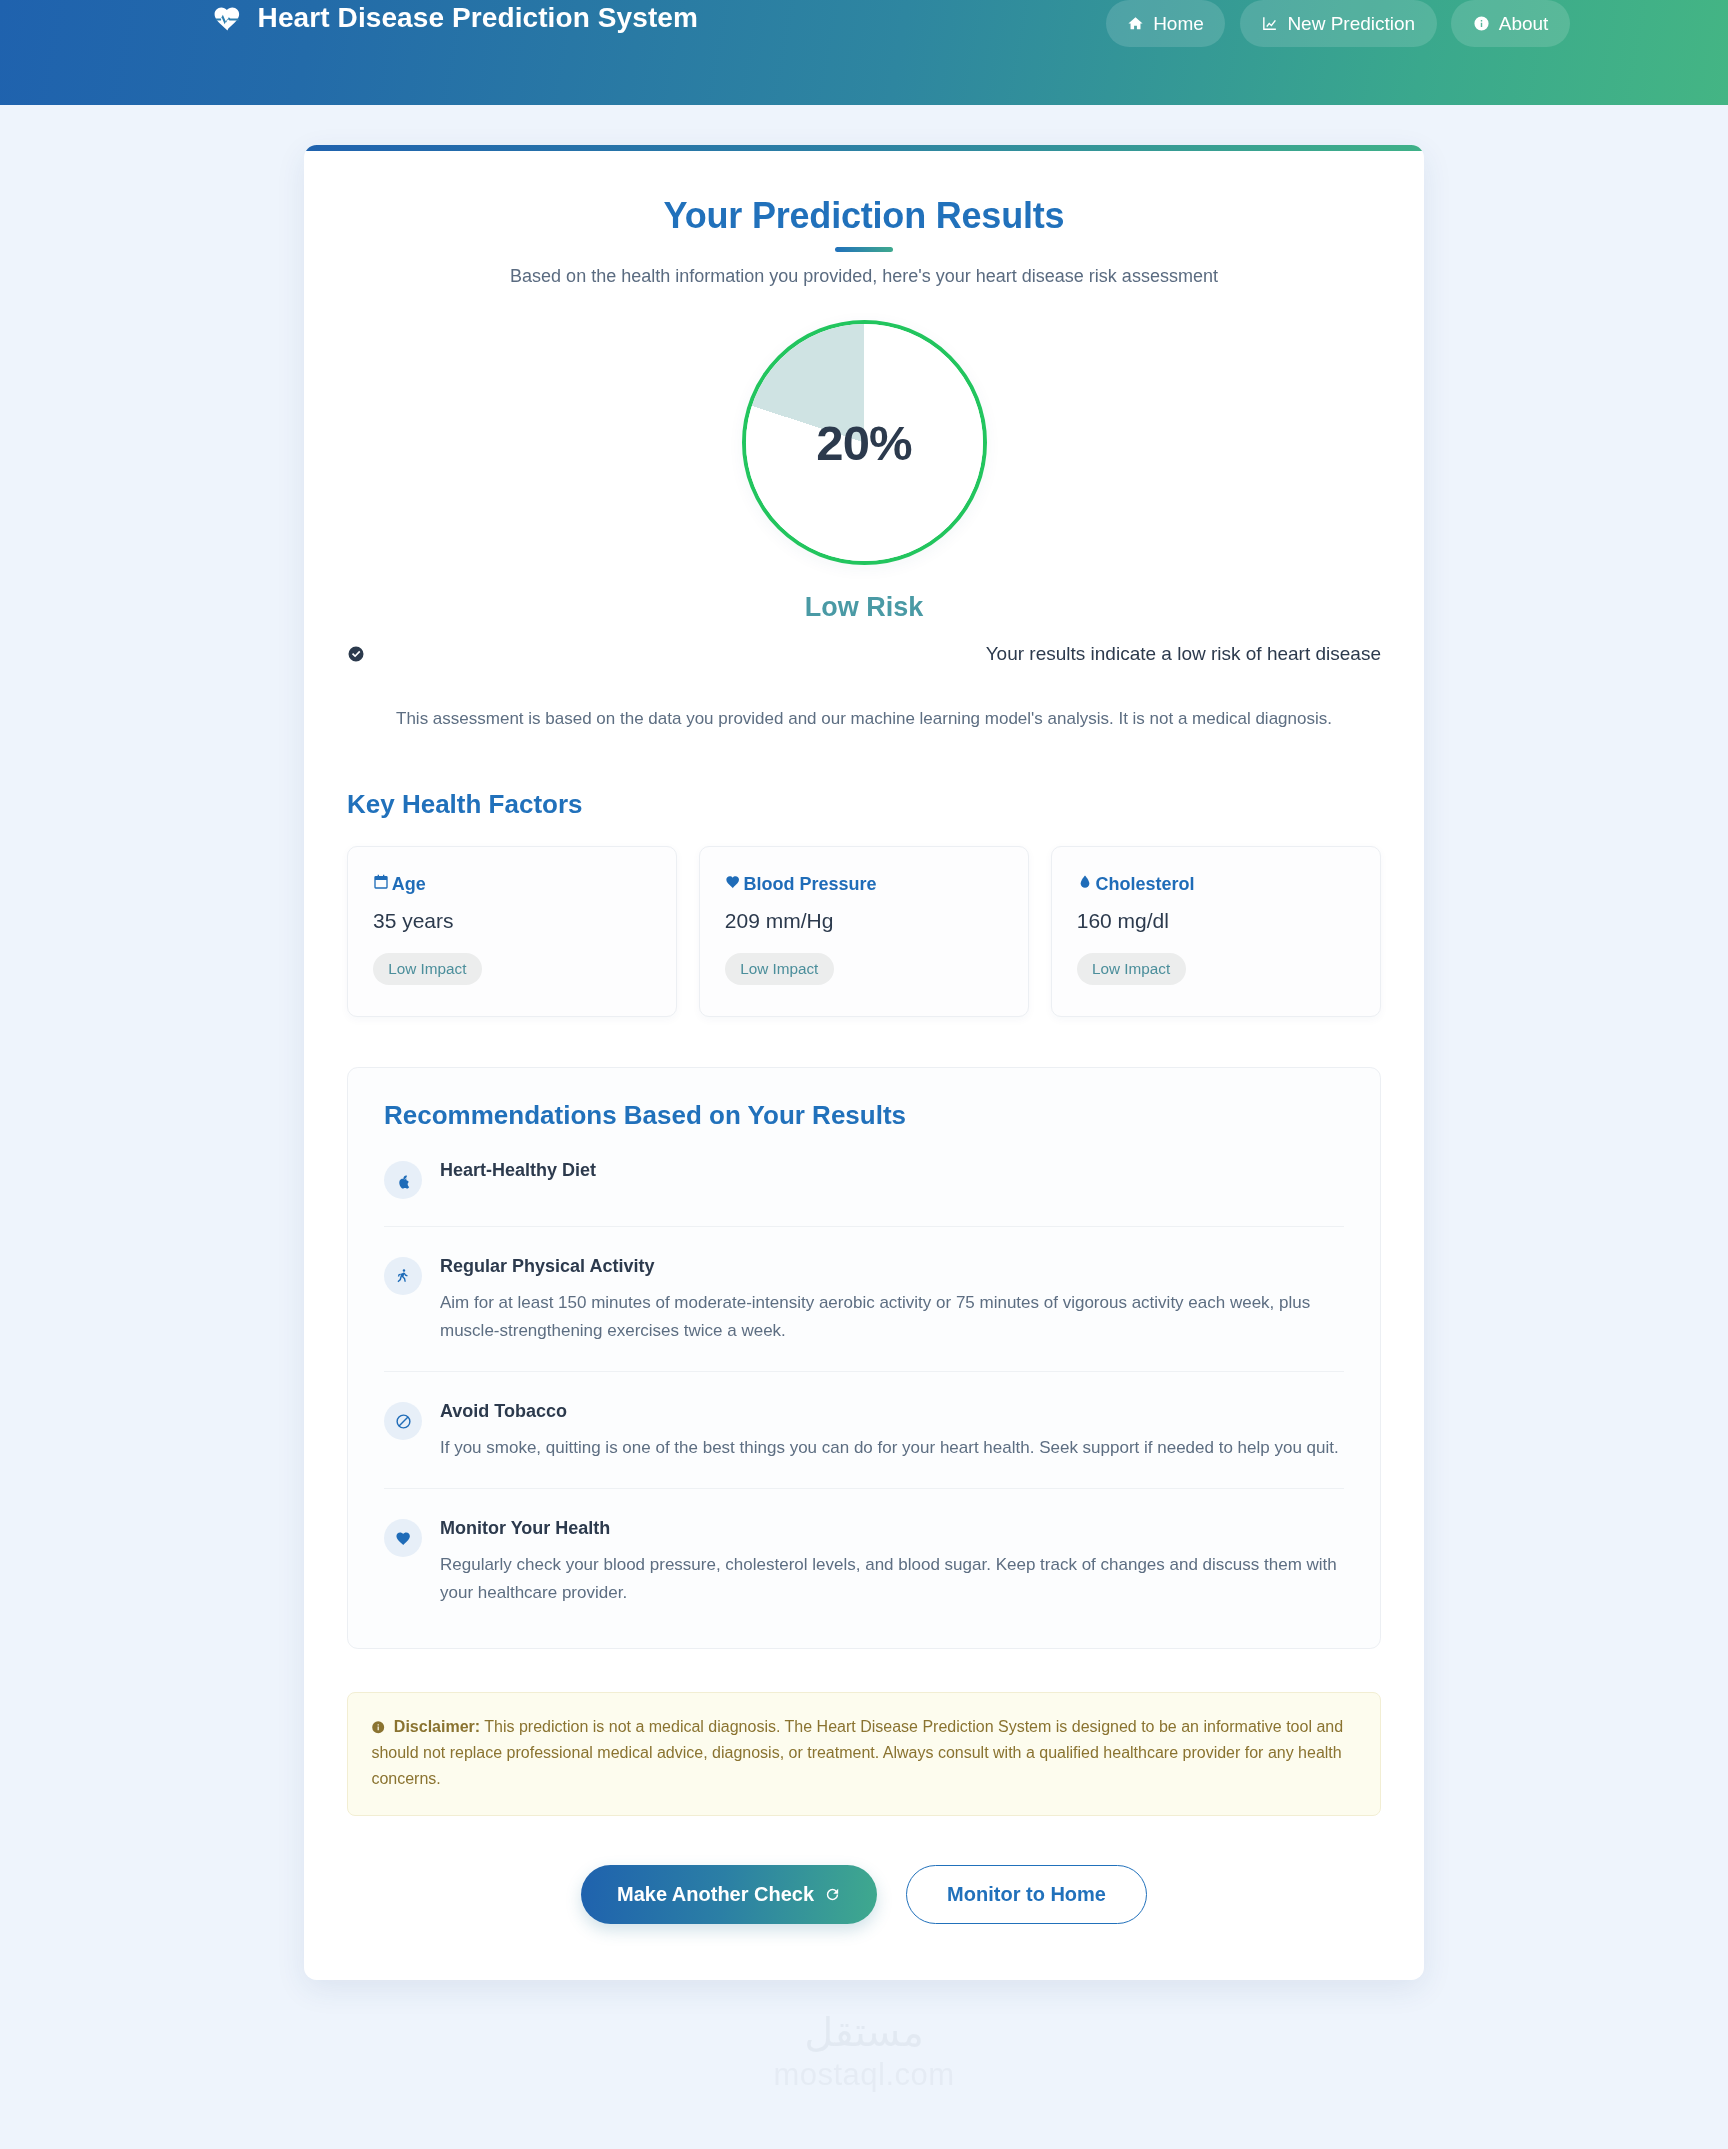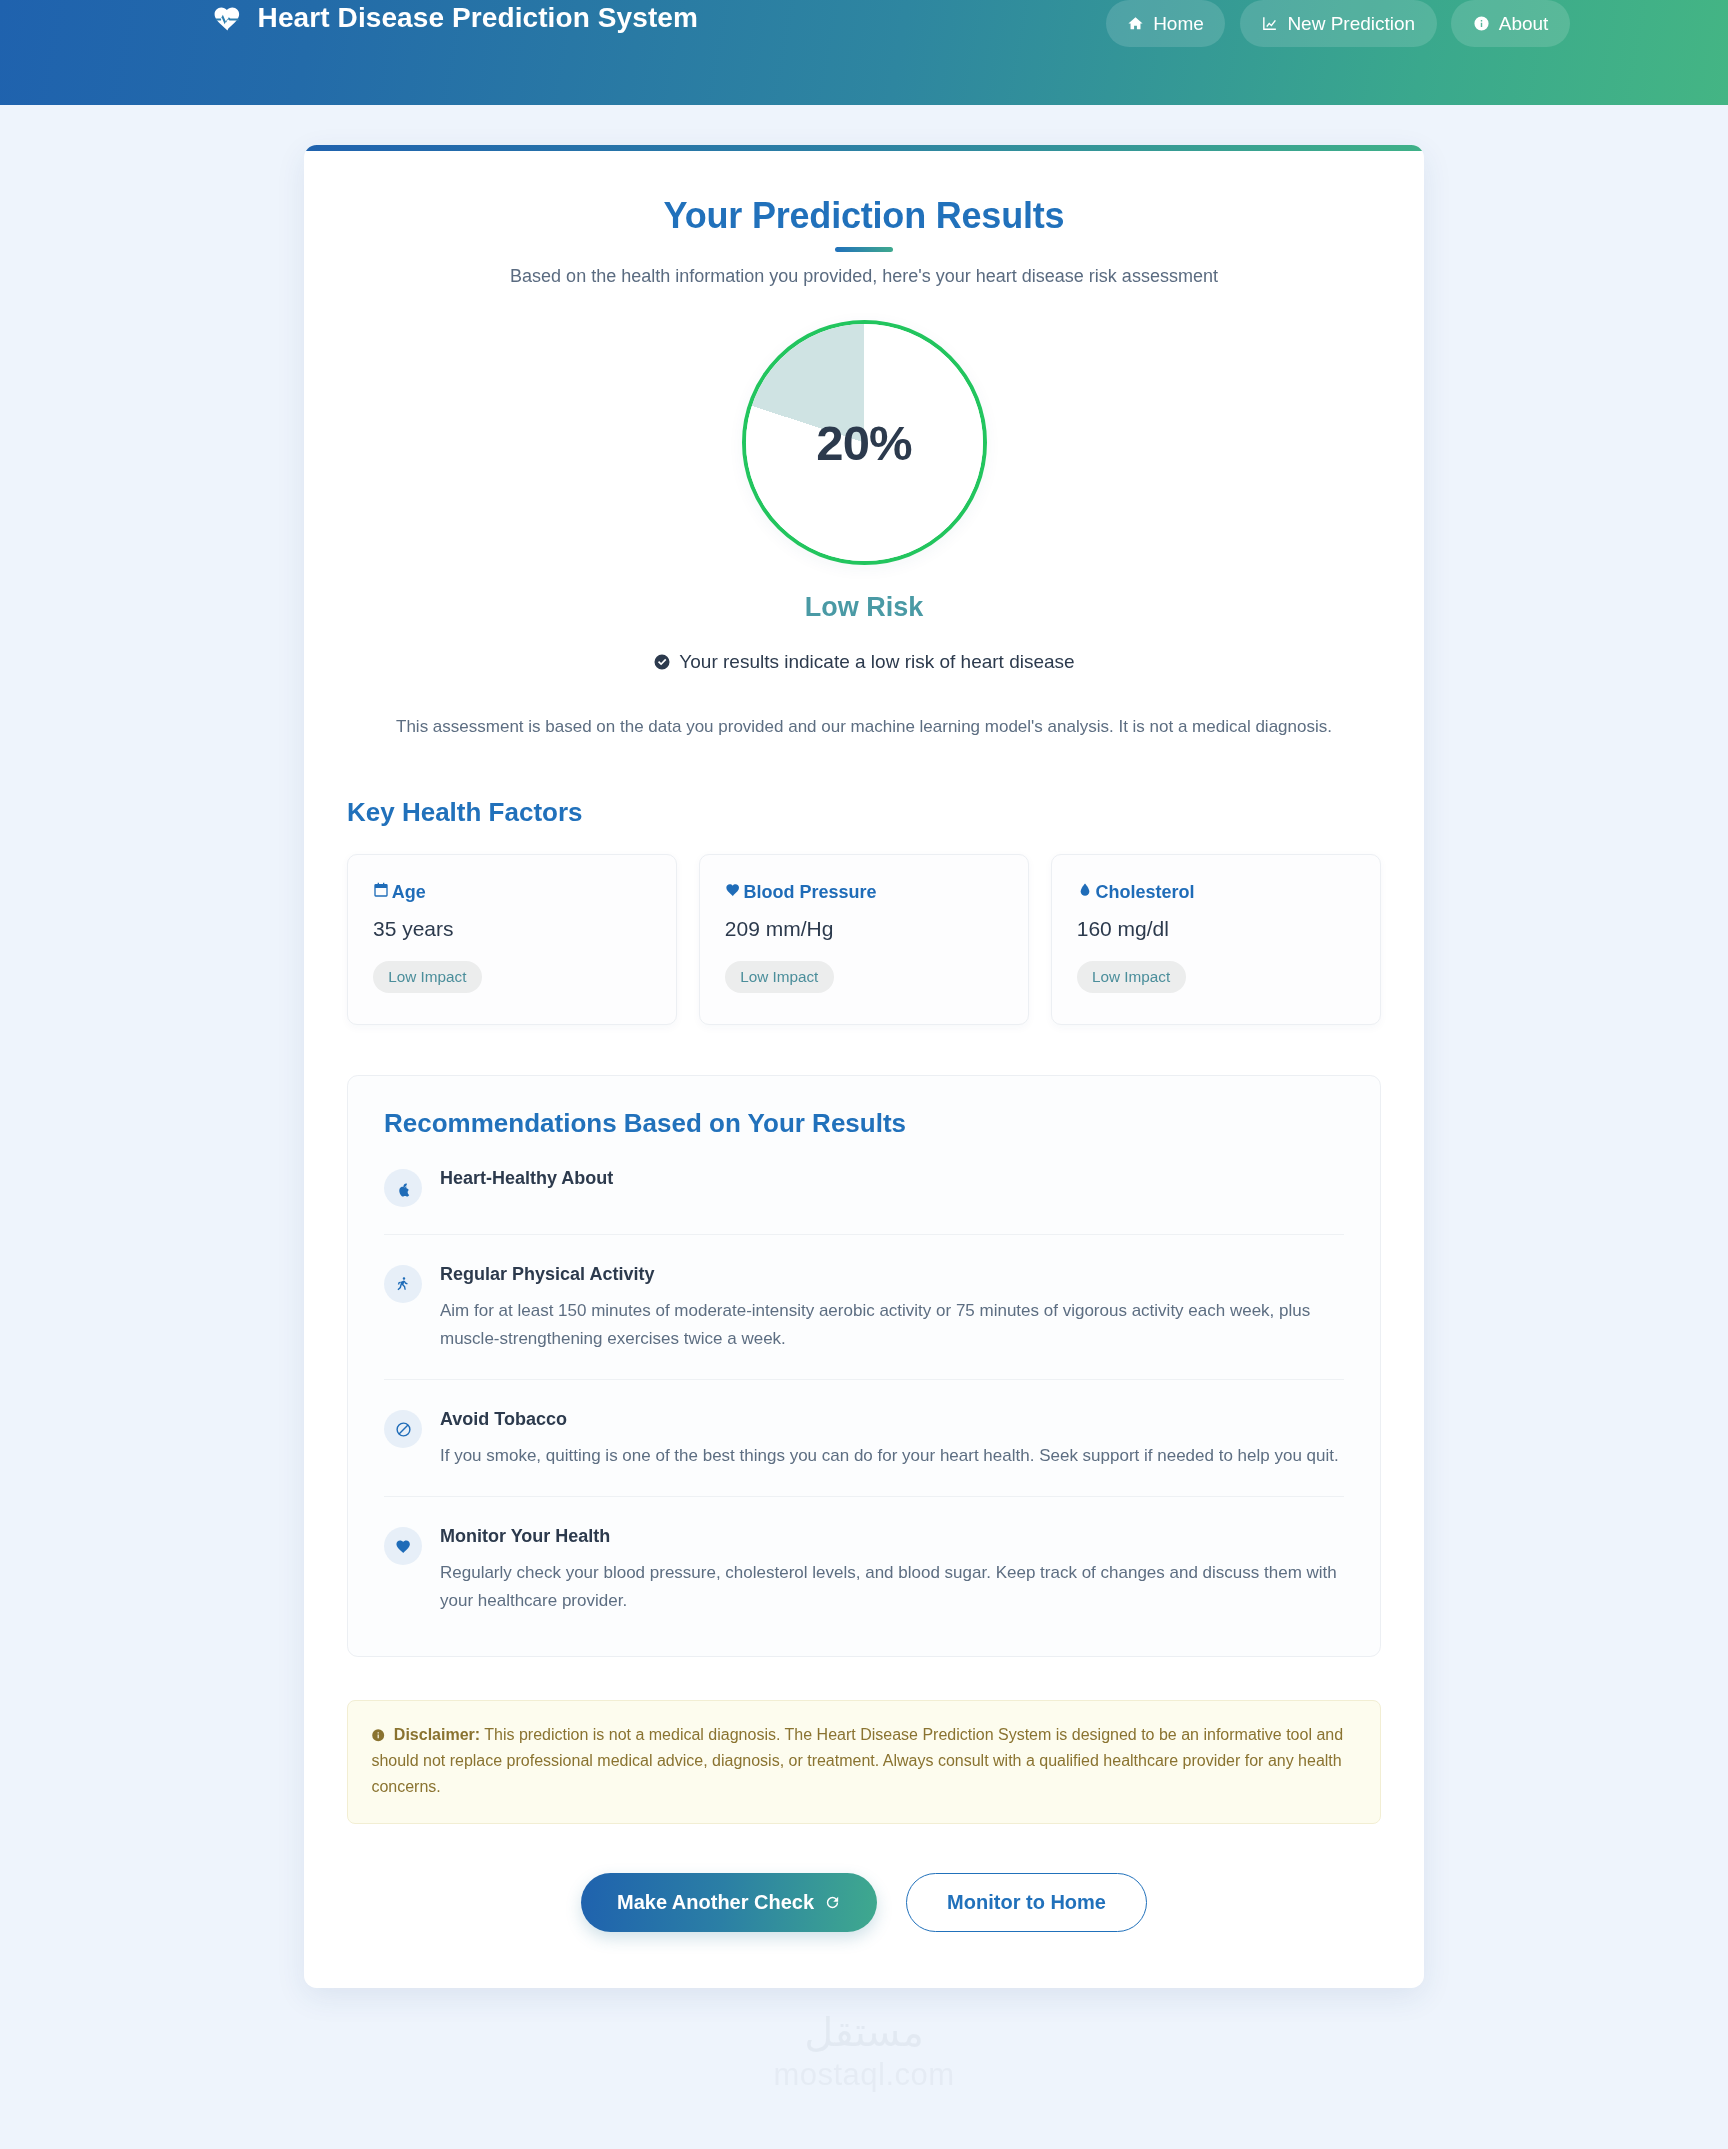--- a/index.html
+++ b/index.html
@@ -141,27 +141,27 @@
   }
 
   .risk-level {
     margin-top: 27px;
     text-align: center;
     color: #4a9aa5;
     font-size: 27px;
     font-weight: bold;
   }
   .risk-message {
-    margin-top: 28px;
+    margin-top: 20px;
     text-align: center;
     color: #2c3a4d;
     font-size: 19px;
     display: flex;
     align-items: center;
-    justify-content: center;
+    justify-content: space-between;
     gap: 8px;
   }
   .risk-message svg { width: 18px; height: 18px; display: block; fill: #2c3a4d; }
 
   .assessment-note {
     margin: 40px auto 0 auto;
     max-width: 968px;
     text-align: center;
     color: #5d6e82;
     font-size: 17px;
@@ -459,21 +459,21 @@
         <div class="rec-title">Recommendations Based on Your Results</div>
 
         <div class="rec-item">
           <div class="rec-icon">
             <svg viewBox="0 0 24 24">
                 <path d="M12.8 6.2c1-1.1 2.6-1.6 3.9-1.2.2 1.4-.4 2.8-1.4 3.7-1 .9-2.3 1.4-3.5 1.2-.2-1.3.3-2.6 1-3.7z"></path>
                 <path d="M17.6 10.2c-1.6-.1-2.9.9-3.7.9-.8 0-2-.9-3.3-.9-1.7 0-3.3 1-4.2 2.6-1.8 3.1-.5 7.7 1.3 10.2.9 1.2 1.9 2.6 3.3 2.5 1.3-.05 1.8-.85 3.4-.85 1.6 0 2 .85 3.4.82 1.4-.03 2.3-1.25 3.1-2.47-.9-.5-2.4-1.9-2.5-4.2-.1-2.1 1.5-3.4 1.7-3.6-1-1.5-2.4-2.9-4.5-3.02z" transform="scale(0.92) translate(1,0)"></path>
               </svg>
           </div>
           <div class="rec-body">
-            <div class="rec-head">Heart-Healthy About</div>
+            <div class="rec-head">Heart-Healthy Diet</div>
           </div>
         </div>
 
         <div class="rec-item">
           <div class="rec-icon">
             <svg viewBox="0 0 24 24">
                 <path d="M14.5 3.5a1.8 1.8 0 11-3.6 0 1.8 1.8 0 013.6 0zM8.4 8.2l3.3-1.6c.8-.4 1.8-.1 2.3.6l1.4 2.1 2.5 1.1-.7 1.7-3-1.3-1.2-1.8-1 2.9 2.4 2.6.9 5h-1.9l-.8-4.1-3-3-1.2 4.4-3.6 3.3-1.3-1.4 3-2.8 1.9-6.7-1.7.8-.9 2.3-1.8-.7 1.2-3z"></path>
               </svg>
           </div>
           <div class="rec-body">

